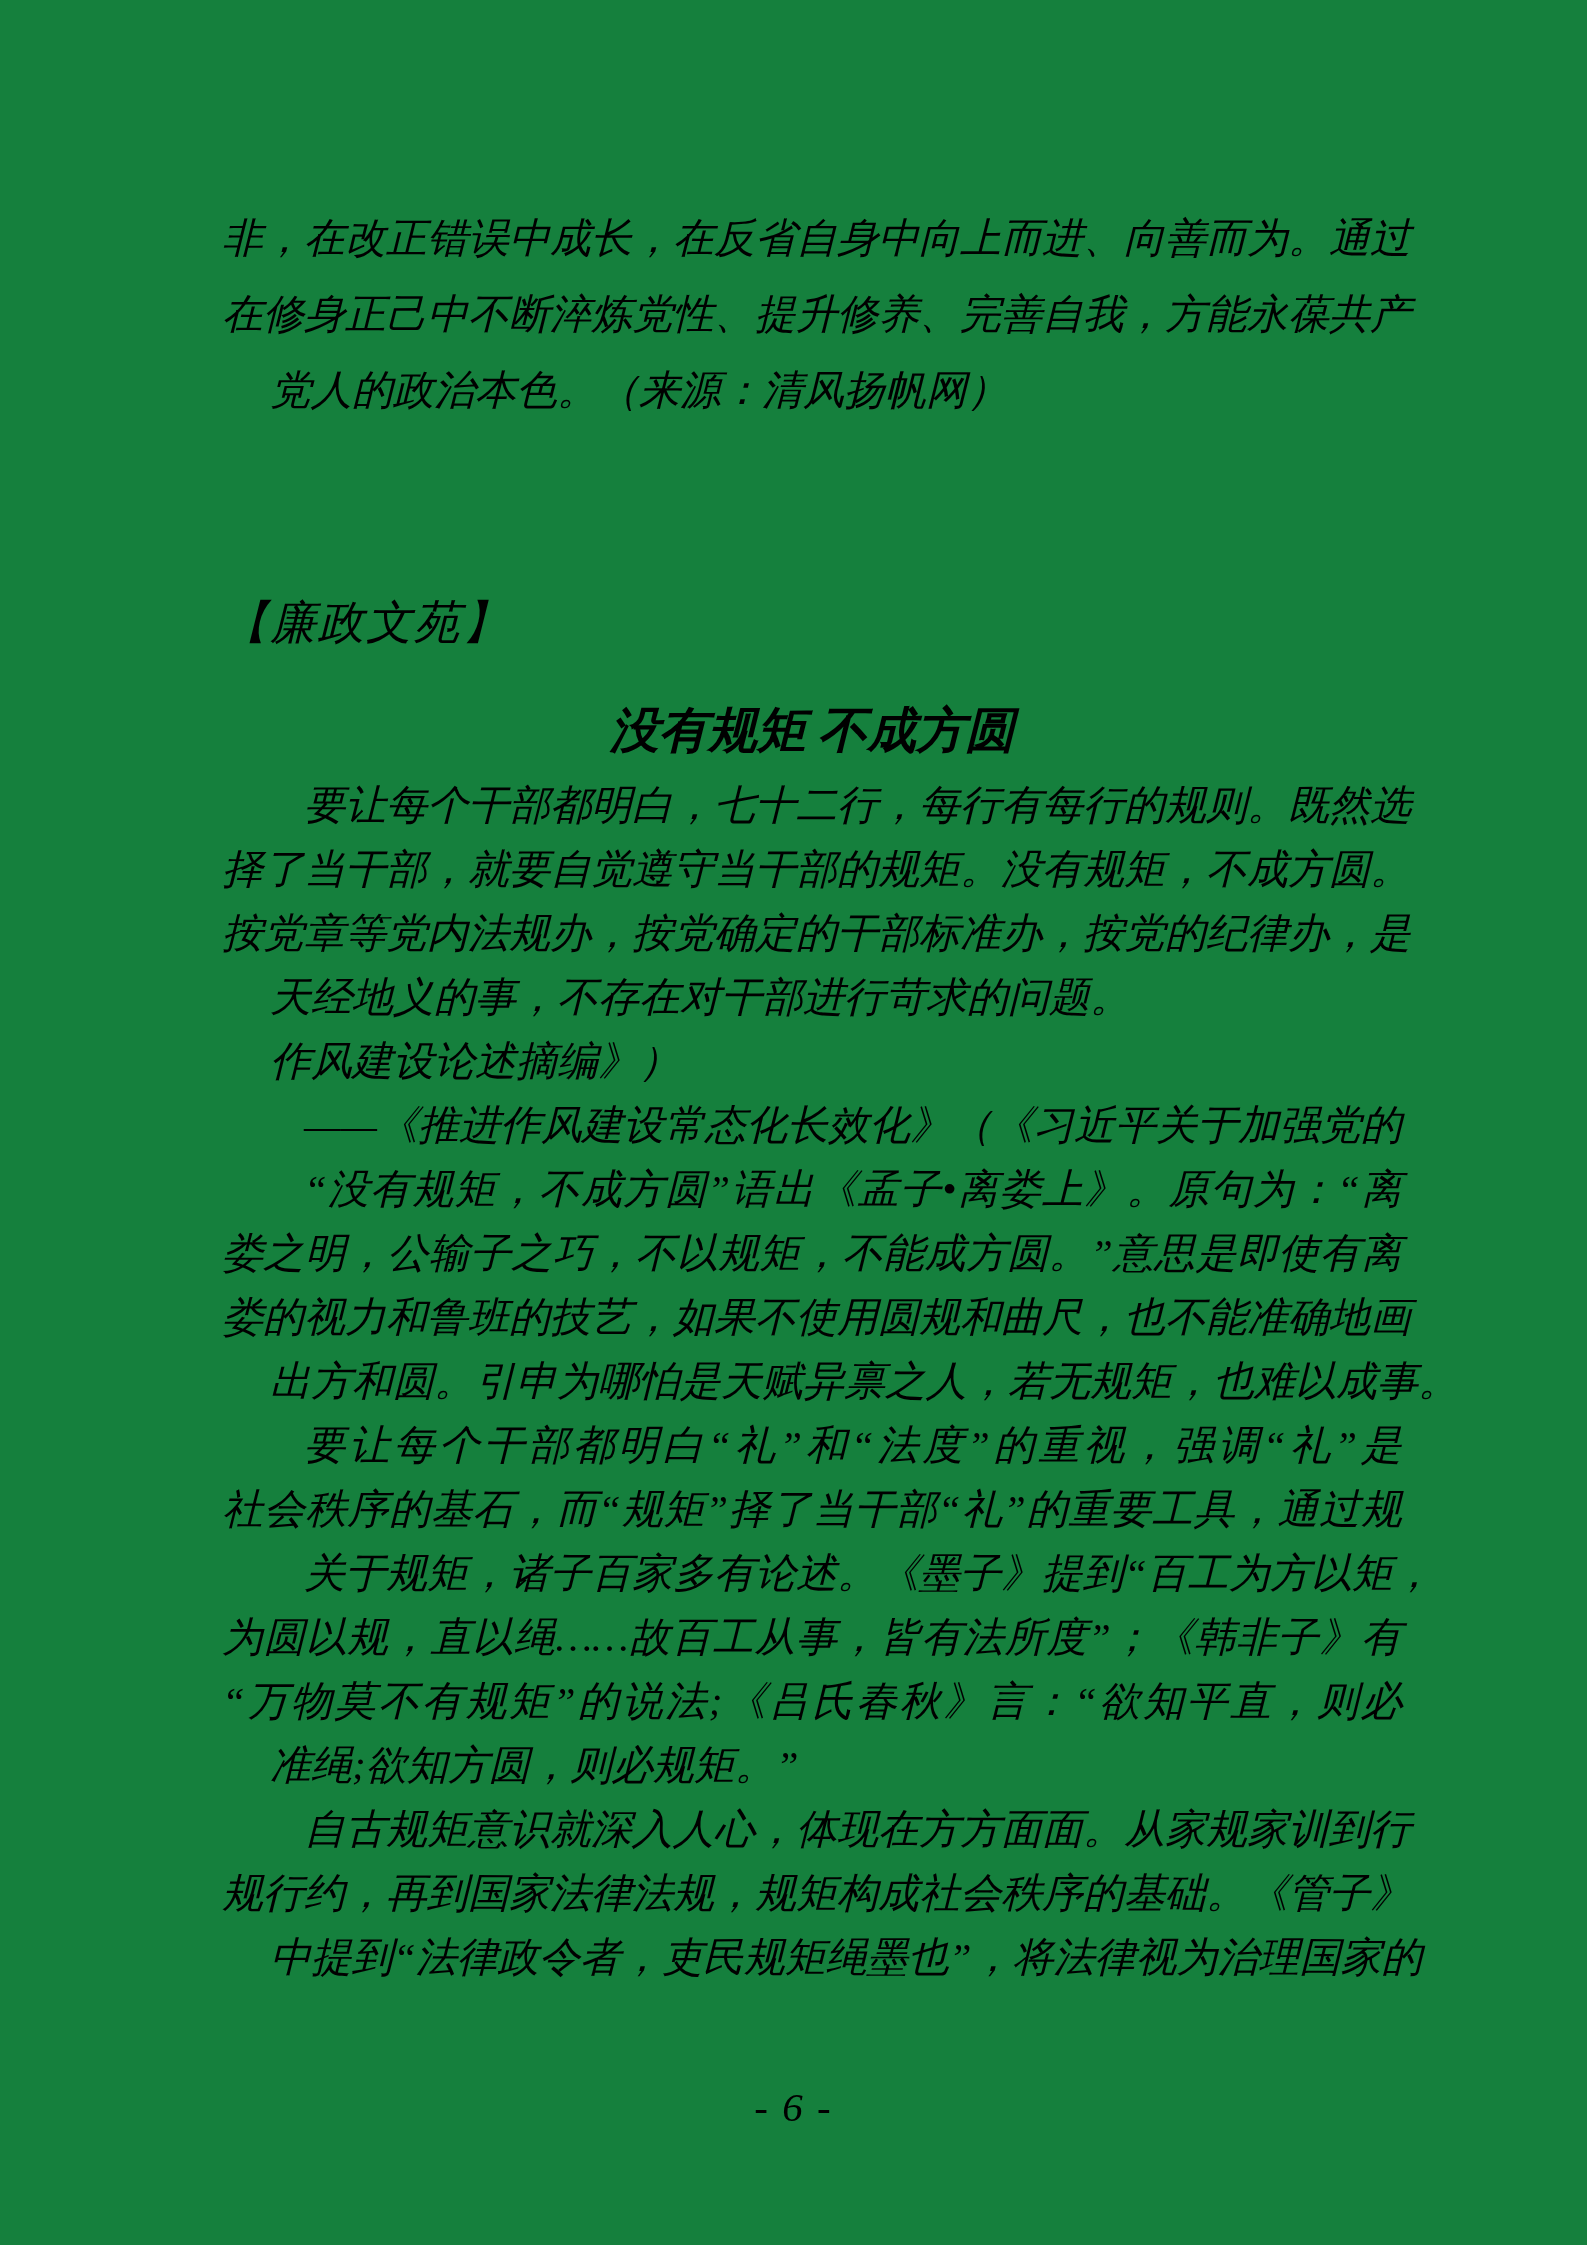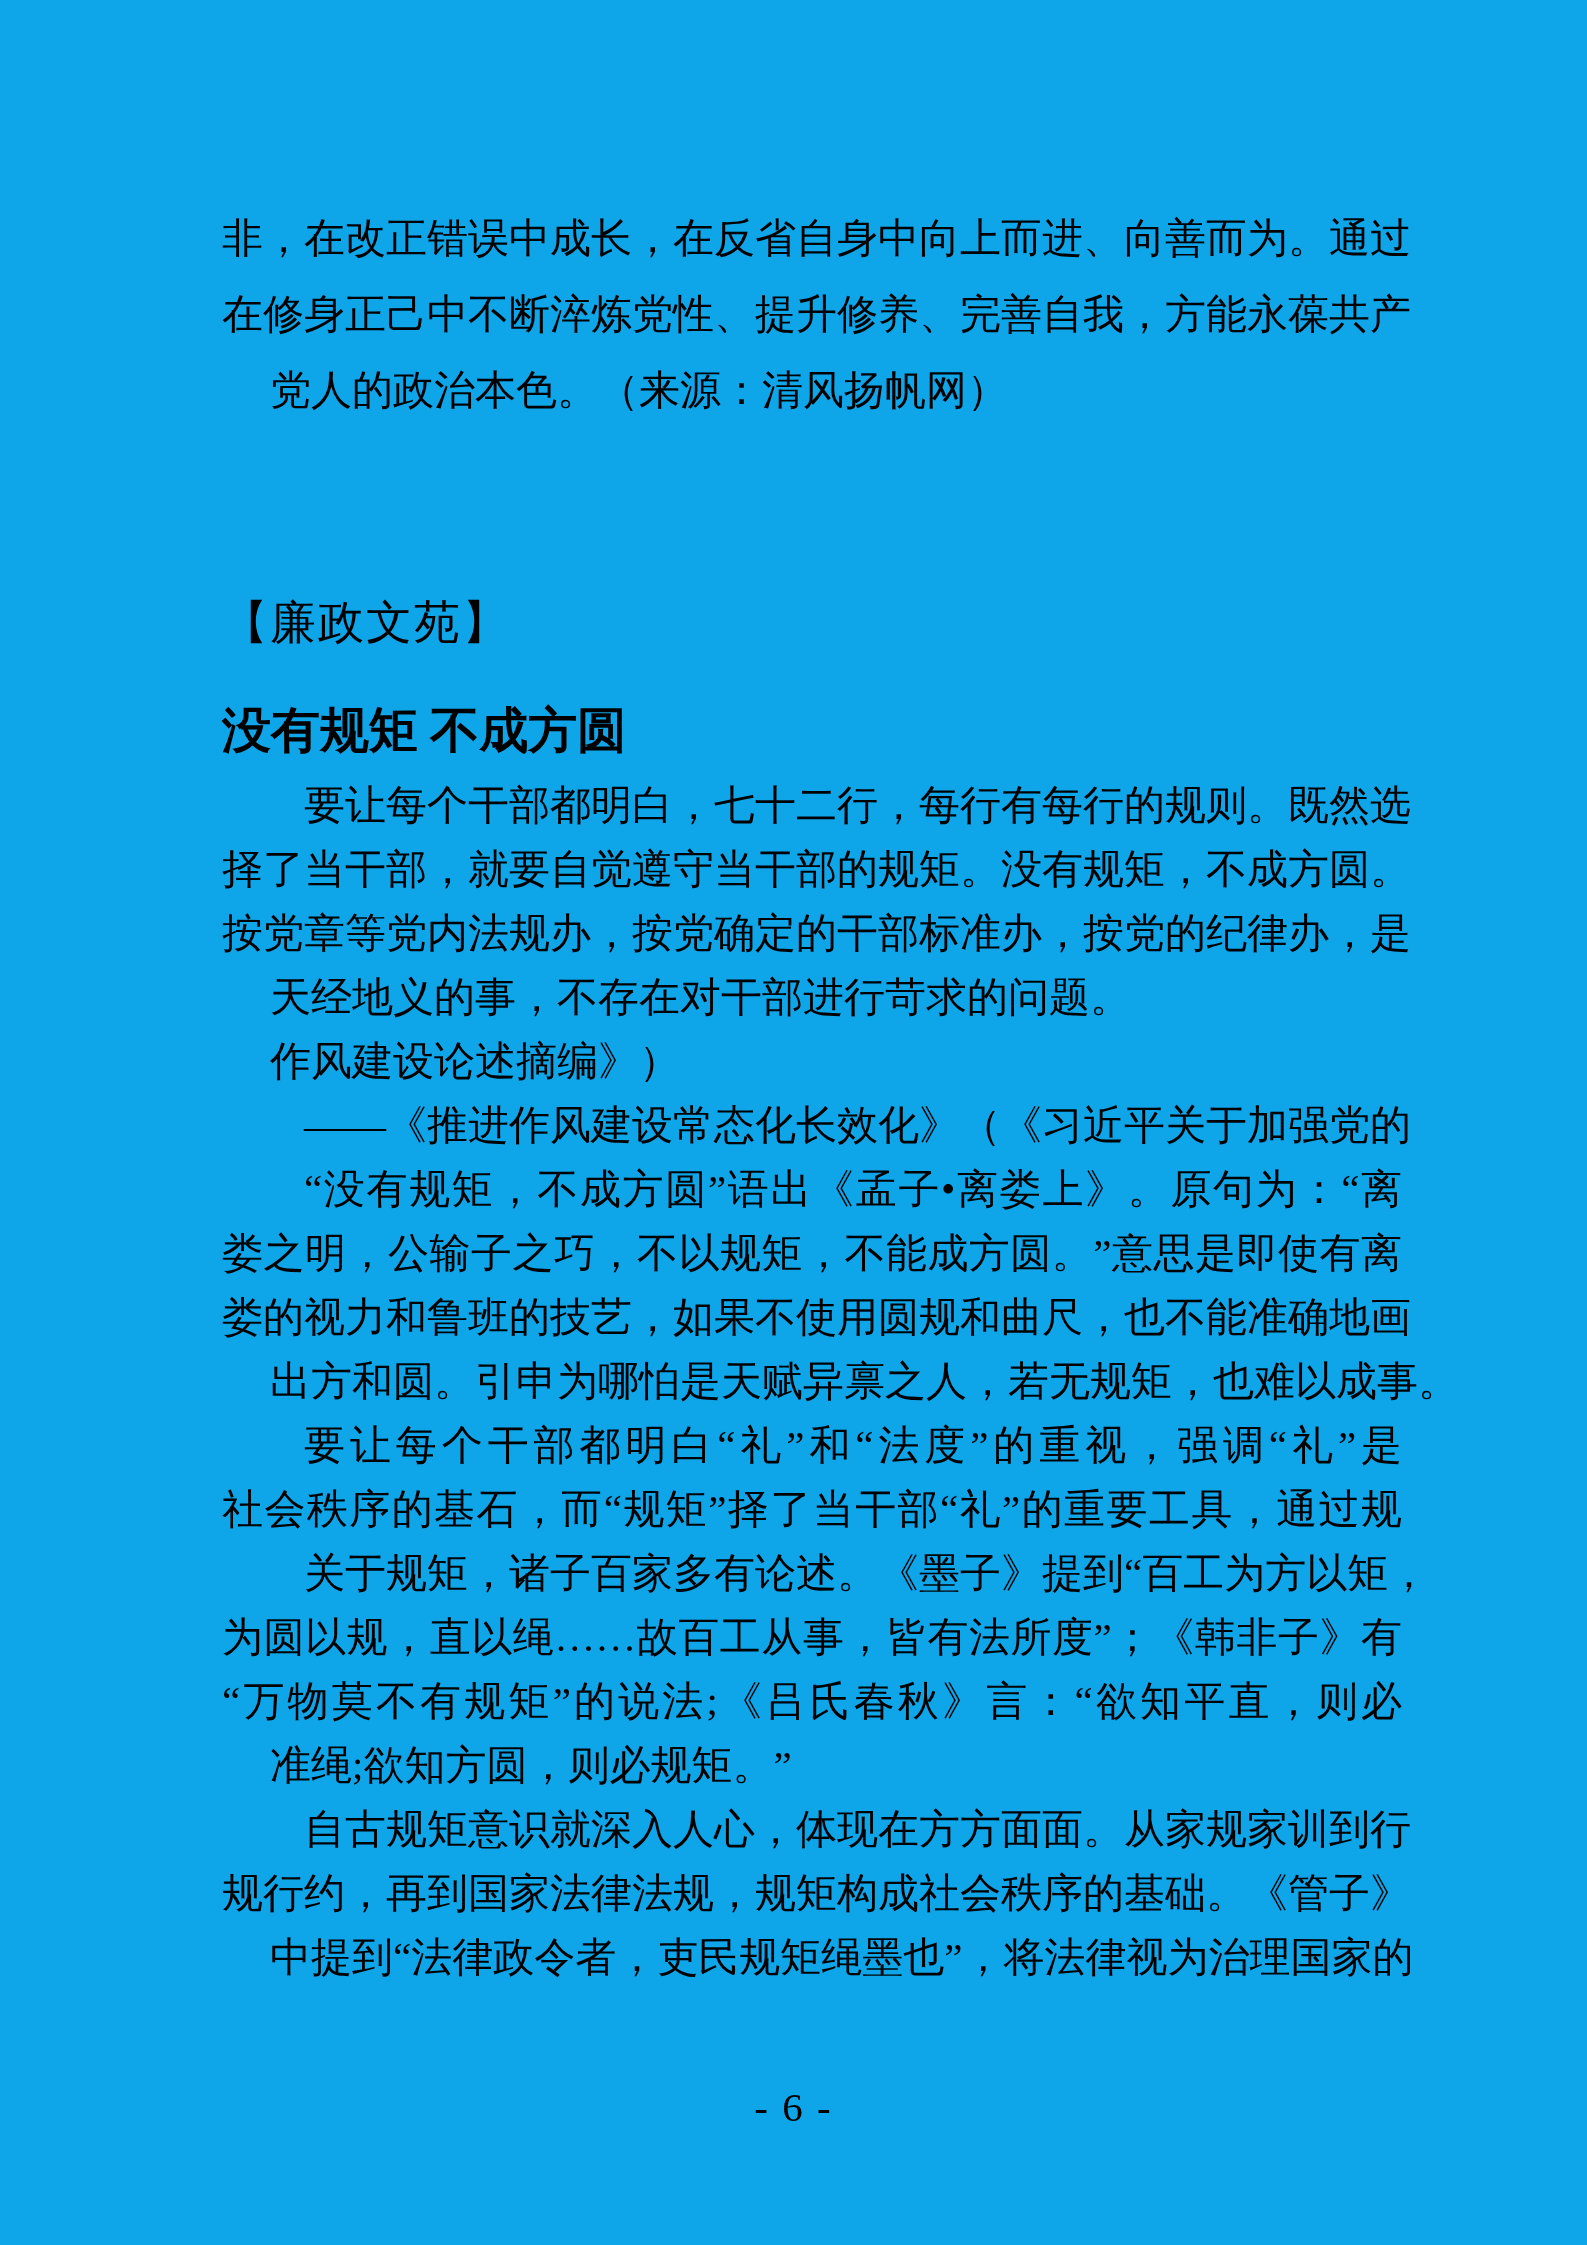--- a/index.html
+++ b/index.html
@@ -4,24 +4,25 @@
 <style>
   html, body {
     margin: 0;
     padding: 0;
     background: #ffffff;
   }
   .page {
     position: relative;
     width: 1587px;
     height: 2245px;
-    background: #0ea5e9;
+    background: #15803d;
     color: #000000;
     font-family: "Liberation Serif", serif;
     overflow: hidden;
+    font-style: italic;
   }
   .textblock {
     position: absolute;
     left: 222px;
     width: 1180px;
     font-size: 41px;
     color: #000000;
   }
   .intro-block {
     top: 200px;
@@ -53,21 +54,21 @@
     font-family: "Liberation Sans", sans-serif;
     font-weight: 400;
     letter-spacing: 2px;
     white-space: nowrap;
   }
   .article-title {
     position: absolute;
     left: 222px;
     top: 700px;
     width: 1180px;
-    text-align: left;
+    text-align: center;
     font-size: 49px;
     line-height: 62px;
     font-weight: bold;
     font-family: "Liberation Serif", serif;
     white-space: nowrap;
   }
   .page-number {
     position: absolute;
     left: 0;
     top: 2082px;

